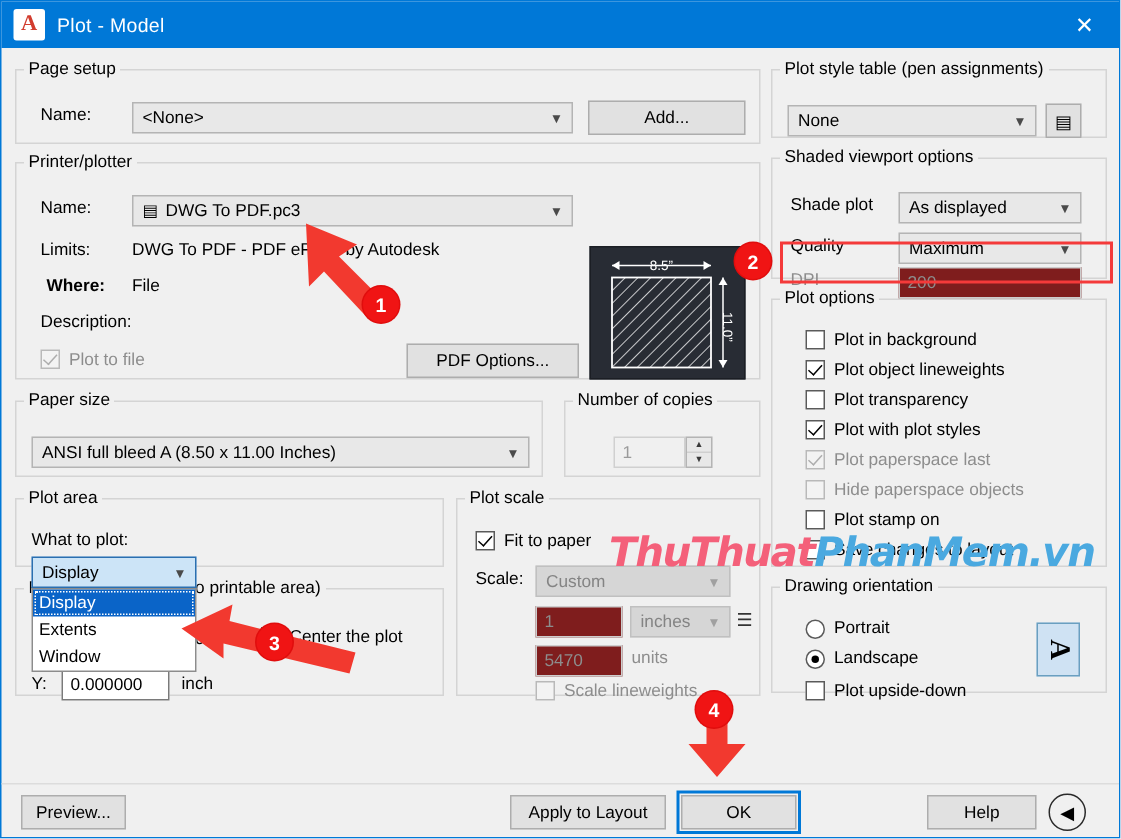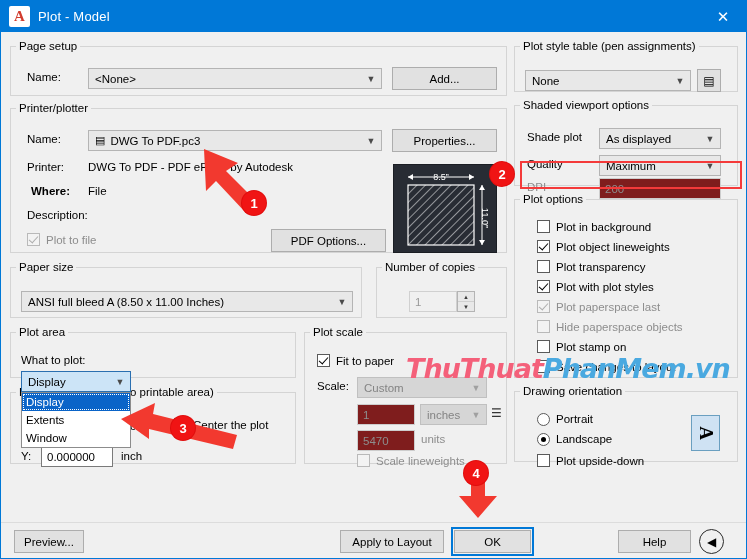--- a/index.html
+++ b/index.html
@@ -171,25 +171,22 @@
 
       <fieldset style="height:151px; margin-top:6px;">
         <legend>Printer/plotter</legend>
 
         <div style="position:absolute; left:16px; top:19px;" class="lbl">Name:</div>
         <div class="combo" style="position:absolute; left:77px; top:16px; width:294px;">
           <span style="margin-right:5px; font-size:11px;">▤</span>
           <span class="cval">DWG To PDF.pc3</span>
           <span class="arrow">▼</span>
         </div>
-        <div class="btn" style="position:absolute; left:381px; top:15px; width:105px;">
-          <span>Properties...</span>
-        </div>
-
-        <div style="position:absolute; left:16px; top:47px;" class="lbl">Printer:</div>
+
+        <div style="position:absolute; left:16px; top:47px;" class="lbl">Limits:</div>
         <div style="position:absolute; left:77px; top:47px;" class="lbl">DWG To PDF - PDF ePlot - by Autodesk</div>
 
         <div style="position:absolute; left:20px; top:71px;font-weight:bold;" class="lbl">Where:</div>
         <div style="position:absolute; left:77px; top:71px;" class="lbl">File</div>
 
         <div style="position:absolute; left:16px; top:95px;" class="lbl">Description:</div>
         <div style="position:absolute; left:90px; top:95px;" class="lbl"></div>
 
         <div class="cb disabled" style="position:absolute; left:16px; top:119px;">
           <span class="cbbox checked"></span>

